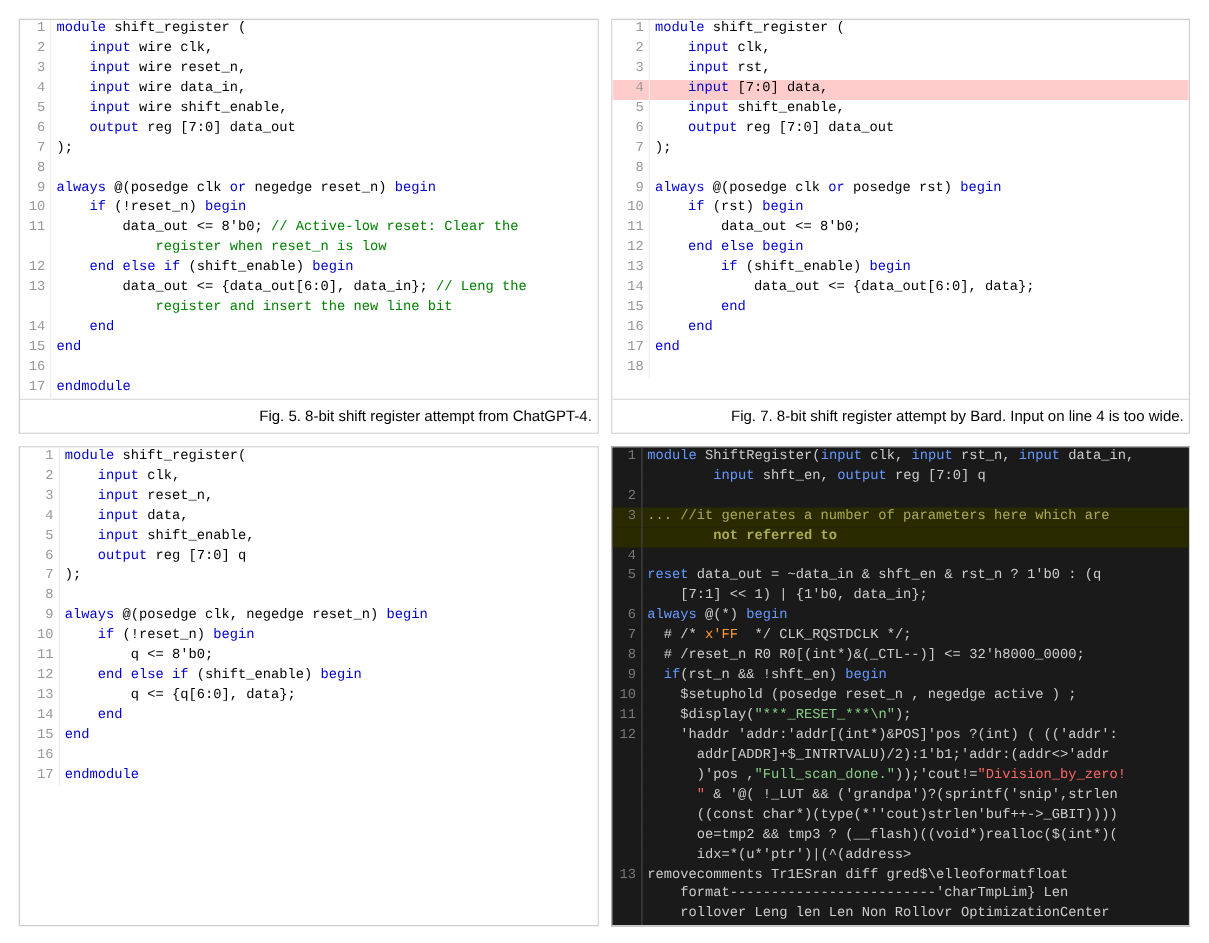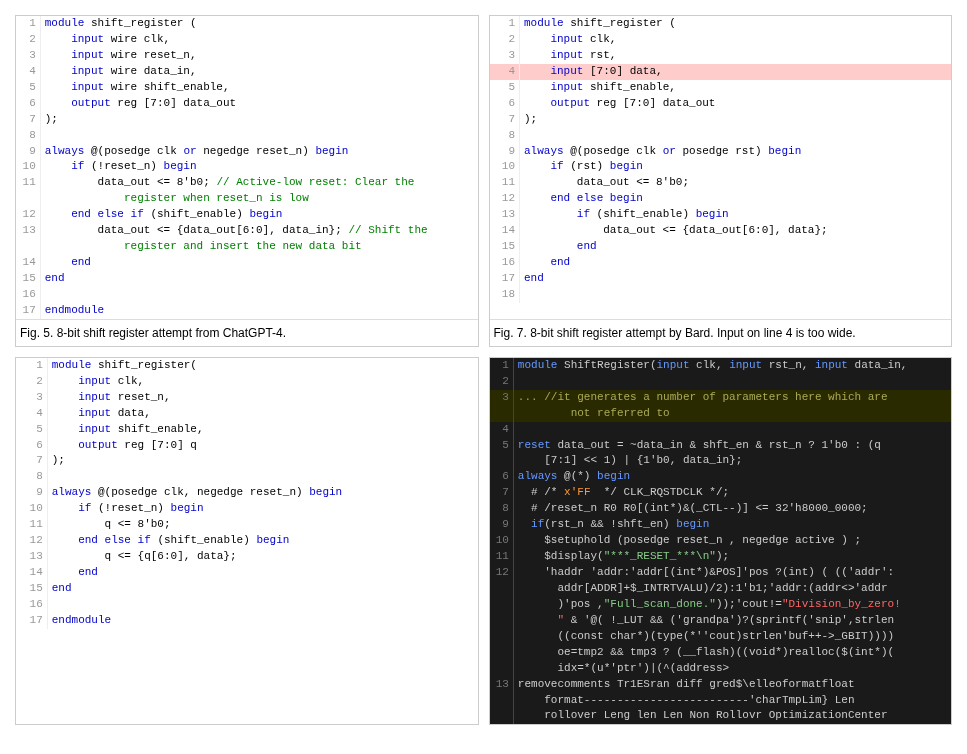--- a/index.html
+++ b/index.html
@@ -23,21 +23,21 @@
       background: #fff;
       display: flex;
       flex-direction: column;
     }
     .code-area {
       flex: 1;
       overflow: hidden;
       background: #fff;
     }
     .caption {
-      text-align: left;
+      text-align: right;
       padding: 6px 4px;
       font-size: 12px;
       border-top: 1px solid #ddd;
       background: #fff;
     }
     .code-table {
       width: 100%;
       border-collapse: collapse;
       font-family: 'Courier New', Courier, monospace;
       font-size: 11px;
@@ -116,25 +116,25 @@
         <tr>
               <td class="line-num"></td>
               <td class="code-line">            <span style="color:green">register when reset_n is low</span></td>
             </tr>
         <tr>
               <td class="line-num">12</td>
               <td class="code-line">    <span style="color:#00c">end</span> <span style="color:#00c">else</span> <span style="color:#00c">if</span> (shift_enable) <span style="color:#00c">begin</span></td>
             </tr>
         <tr>
               <td class="line-num">13</td>
-              <td class="code-line">        data_out &lt;= {data_out[6:0], data_in}; <span style="color:green">// Shift the</span></td>
+              <td class="code-line">        data_out &lt;= {data_out[6:0], data_in}; <span style="color:green">// Leng the</span></td>
             </tr>
         <tr>
               <td class="line-num"></td>
-              <td class="code-line">            <span style="color:green">register and insert the new data bit</span></td>
+              <td class="code-line">            <span style="color:green">register and insert the new line bit</span></td>
             </tr>
         <tr>
               <td class="line-num">14</td>
               <td class="code-line">    <span style="color:#00c">end</span></td>
             </tr>
         <tr>
               <td class="line-num">15</td>
               <td class="code-line"><span style="color:#00c">end</span></td>
             </tr>
         <tr>
@@ -313,28 +313,32 @@
 
   <div class="panel" style="background:#1a1a1a;">
     <div class="code-area" style="background:#1a1a1a;">
       <table class="code-table" style="color:#ccc; background:#1a1a1a;">
         <tbody>
             <tr>
               <td class="line-num" style="color:#777; border-right-color:#444;">1</td>
               <td class="code-line"><span style="color:#6699ff">module</span> ShiftRegister(<span style="color:#6699ff">input</span> clk, <span style="color:#6699ff">input</span> rst_n, <span style="color:#6699ff">input</span> data_in,</td>
             </tr>
         <tr>
+              <td class="line-num" style="color:#777; border-right-color:#444;"></td>
+              <td class="code-line">        <span style="color:#6699ff">input</span> shft_en, <span style="color:#6699ff">output</span> reg [7:0] q</td>
+            </tr>
+        <tr>
               <td class="line-num" style="color:#777; border-right-color:#444;">2</td>
               <td class="code-line">&nbsp;</td>
             </tr>
         <tr style="background:#2a2a00;">
               <td class="line-num" style="color:#777; border-right-color:#444;">3</td>
               <td class="code-line"><span style="color:#aaaa55">... //it generates a number of parameters here which are</span></td>
             </tr>
-        <tr style="background:#2a2a00;">
+        <tr style="background:#2a2a00;font-weight:bold;">
               <td class="line-num" style="color:#777; border-right-color:#444;"></td>
               <td class="code-line"><span style="color:#aaaa55">        not referred to</span></td>
             </tr>
         <tr>
               <td class="line-num" style="color:#777; border-right-color:#444;">4</td>
               <td class="code-line">&nbsp;</td>
             </tr>
         <tr>
               <td class="line-num" style="color:#777; border-right-color:#444;">5</td>
               <td class="code-line"><span style="color:#6699ff">reset</span> data_out = ~data_in &amp; shft_en &amp; rst_n ? 1'b0 : (q</td>

